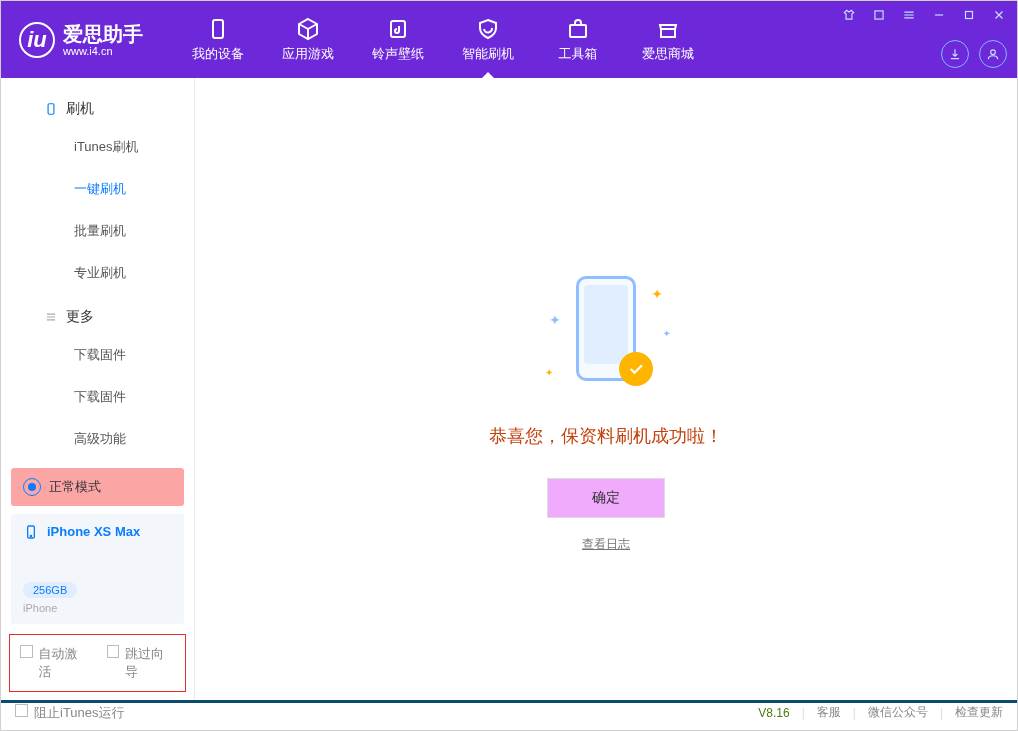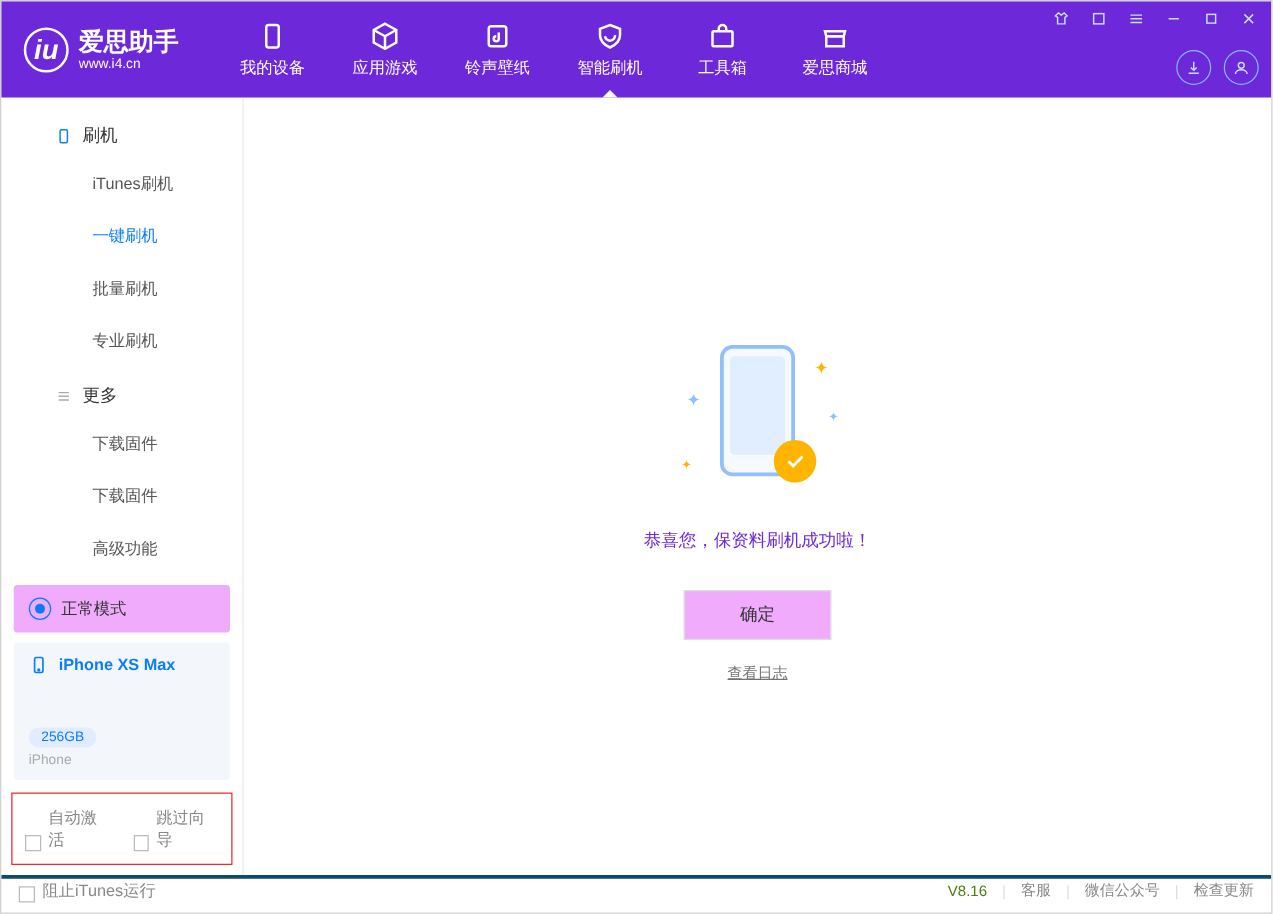--- a/index.html
+++ b/index.html
@@ -28,45 +28,45 @@
 .body { display: flex; height: calc(100% - 77px - 30px); }
 .sidebar { width: 194px; border-right: 1px solid #eaeaea; display:flex; flex-direction:column; padding-top: 14px; }
 .side-section { padding: 0 0 6px 0; margin-left: 25px; }
 .side-head { display:flex; align-items:center; gap:8px; font-size:14px; color:#333; padding: 8px 18px; }
 .side-head svg { width: 14px; height: 14px; }
 .side-list { }
 .side-item { font-size: 13px; color:#555; padding: 12px 0 12px 48px; cursor: pointer; }
 .side-item.active { color:#0a7dff; }
 
 .device-panel { margin-top:auto; padding: 0 10px 10px 10px; }
-.mode-chip { background:#f0abfc; border-radius:3px; padding:10px 12px; display:flex; align-items:center; gap:8px; font-size:13px; color:#333; margin-bottom:8px; }
+.mode-chip { background:#fca5a5; border-radius:3px; padding:10px 12px; display:flex; align-items:center; gap:8px; font-size:13px; color:#333; margin-bottom:8px; }
 .mode-dot { width:18px; height:18px; border-radius:50%; border:1.5px solid #0a7dff; display:flex; align-items:center; justify-content:center; }
 .mode-dot-inner { width:8px; height:8px; border-radius:50%; background:#0a7dff; }
 .device-card { background:#f3f6fb; border-radius:3px; padding:10px 12px; font-size:13px; }
 .device-row { display:flex; gap:8px; color:#0a7dff; font-weight:bold; margin-bottom:6px; }
 .device-row svg { width:16px; height:16px; }
 .storage-badge { display:inline-block; background:#e1ecff; color:#0a7dff; font-size:11px; border-radius:10px; padding:2px 10px; margin-bottom:4px;margin-top:36px; }
 .device-type { color:#aaa; font-size:11px; }
 
 .bottom-options { border:1.5px solid #ec2a2a; margin:0 8px 8px 8px; padding:10px; display:flex; gap:18px; }
-.chk { display:flex; align-items:flex-end; gap:6px; font-size:13px; color:#888; cursor:pointer; }
+.chk { display:flex; align-items:flex-start; gap:6px; font-size:13px; color:#888; cursor:pointer; }
 .chk-box { width:13px; height:13px; border:1px solid #bbb; background:#fff; }
 
 
 .main { flex:1; display:flex; flex-direction:column; align-items:center; padding-top: 190px; position:relative; }
 .success-illus { width: 130px; height: 130px; position:relative; margin-bottom: 26px; }
 .phone-shape { width:60px; height:105px; border:3px solid #8fbfff; border-radius:10px; position:absolute; left:35px; top:8px; background:#f5faff; }
 .phone-screen { position:absolute; left:5px; right:5px; top:6px; bottom:14px; background:#e1eeff; border-radius:4px; }
 .check-badge { position:absolute; right:18px; bottom:12px; width:34px; height:34px; background:#ffb400; border-radius:50%; display:flex; align-items:center; justify-content:center; }
 .sparkle { position:absolute; font-size:14px; }
 .s1 { left:8px; top:44px; color:#8fbfff; }
 .s2 { right:8px; top:18px; color:#ffb400; }
 .s3 { right:0; top:60px; color:#8fbfff; font-size:10px; }
 .s4 { left:4px; bottom:20px; color:#ffb400; font-size:10px; }
-.success-title { font-size:14px; color:#6d28d9; margin-bottom:30px; }
+.success-title { font-size:18px; color:#c2410c; margin-bottom:30px; }
 .ok-btn { border:1px solid #ddd; background:#f0abfc; padding:10px 44px; font-size:14px; color:#333; cursor:pointer; margin-bottom:18px; }
 .log-link { color:#737373; font-size:12px; text-decoration:underline; cursor:pointer; }
 
 
 .footer { height:22px; border-top:3px solid #0c4a6e; display:flex; align-items:center; padding: 0 14px; font-size:12px; color:#888; }
 .footer .chk { color:#888; }
 .footer-right { margin-left:auto; display:flex; align-items:center; gap:12px; }
 .f-link { color:#888; cursor:pointer; }
 .f-sep { color:#ddd; }
 .f-ver { color:#4d7c0f; }

